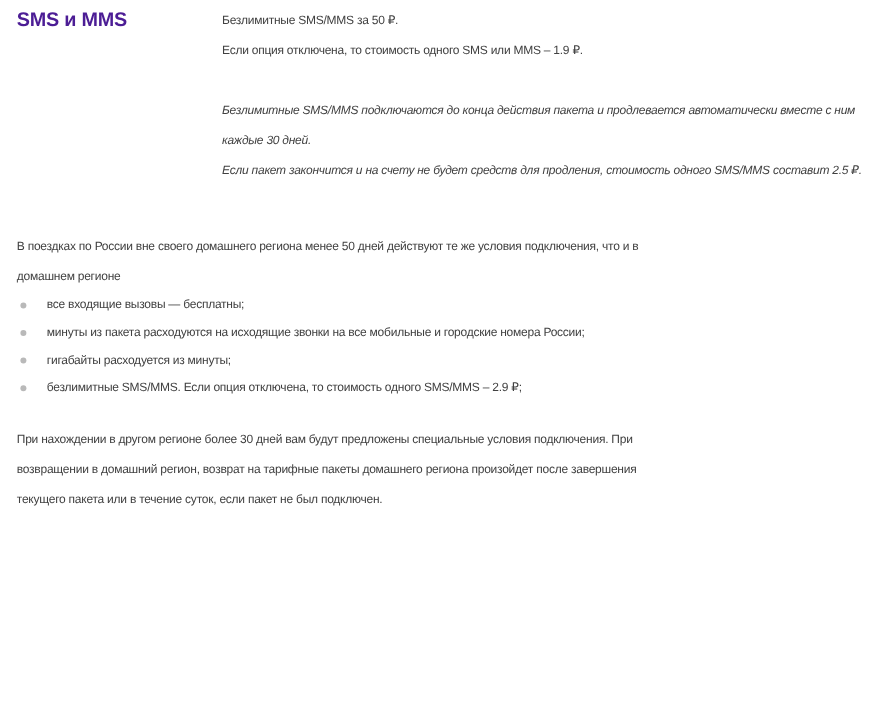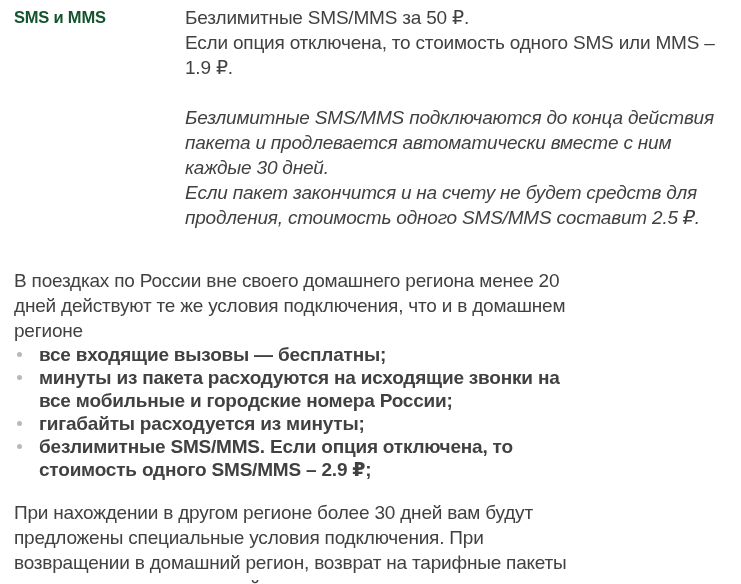--- a/index.html
+++ b/index.html
@@ -24,45 +24,44 @@
     align-items: flex-start;
   }
   .tariff-row + .tariff-row {
     margin-top: 38px;
   }
   .row-label {
     width: 171px;
     flex: 0 0 171px;
     font-size: 16.5px;
     font-weight: bold;
-    color: #14532d;
+    color: #4c1d95;
     line-height: 25px;
     letter-spacing: -0.2px;
   }
   .row-content {
     width: 556px;
     flex: 0 0 556px;
-    font-size: 19px;
+    font-size: 10px;
     line-height: 25px;
     letter-spacing: -0.2px;
     color: #414141;
   }
   .para {
     margin: 0;
     white-space: pre-line;
   }
   .para + .para {
     margin-top: 25px;
     font-style: italic;
   }
   .bullet-list {
     list-style: none;
     margin: 0;
     padding: 0;
-    font-weight: bold;
   }
   .bullet-item {
     position: relative;
     padding-left: 25px;
     line-height: 23px;
     white-space: pre-line;
   }
   .bullet-item::before {
     content: "";
     position: absolute;
@@ -87,21 +86,21 @@
     <div class="row-content">
       <p class="para">Безлимитные SMS/MMS за 50 ₽.
 Если опция отключена, то стоимость одного SMS или MMS – 1.9 ₽.</p>
       <p class="para">Безлимитные SMS/MMS подключаются до конца действия пакета и продлевается автоматически вместе с ним каждые 30 дней.
 Если пакет закончится и на счету не будет средств для продления, стоимость одного SMS/MMS составит 2.5 ₽.</p>
     </div>
   </div>
 
   <div class="tariff-row">
     <div class="row-content">
-      <p class="para">В поездках по России вне своего домашнего региона менее 20 дней действуют те же условия подключения, что и в домашнем регионе</p>
+      <p class="para">В поездках по России вне своего домашнего региона менее 50 дней действуют те же условия подключения, что и в домашнем регионе</p>
       <ul class="bullet-list">
         <li class="bullet-item">все входящие вызовы — бесплатны;</li>
         <li class="bullet-item">минуты из пакета расходуются на исходящие звонки на все мобильные и городские номера России;</li>
         <li class="bullet-item">гигабайты расходуется из минуты;</li>
         <li class="bullet-item">безлимитные SMS/MMS. Если опция отключена, то стоимость одного SMS/MMS – 2.9 ₽;</li>
       </ul>
       <p class="para outro">При нахождении в другом регионе более 30 дней вам будут предложены специальные условия подключения. При возвращении в домашний регион, возврат на тарифные пакеты домашнего региона произойдет после завершения текущего пакета или в течение суток, если пакет не был подключен.</p>
     </div>
   </div>
 

